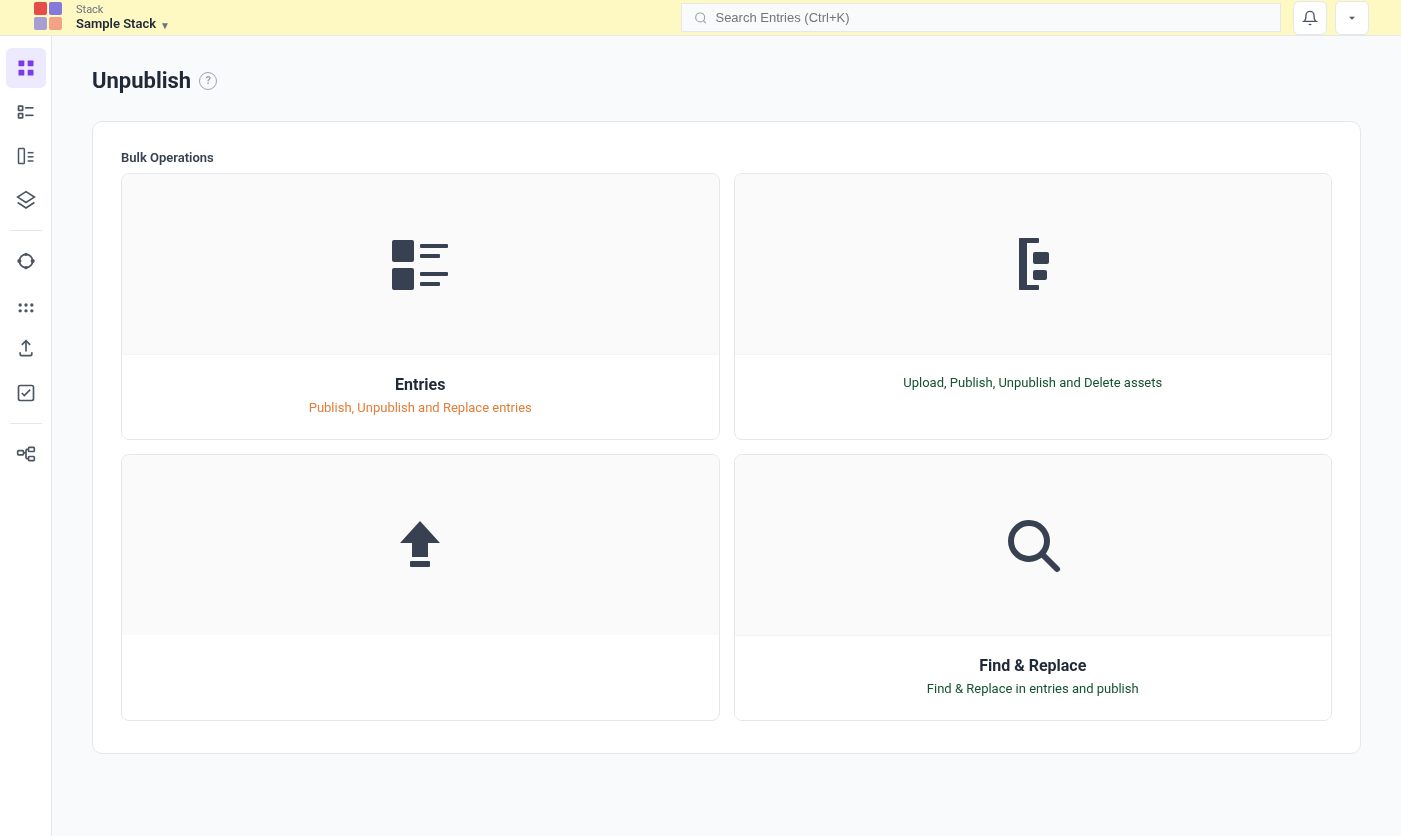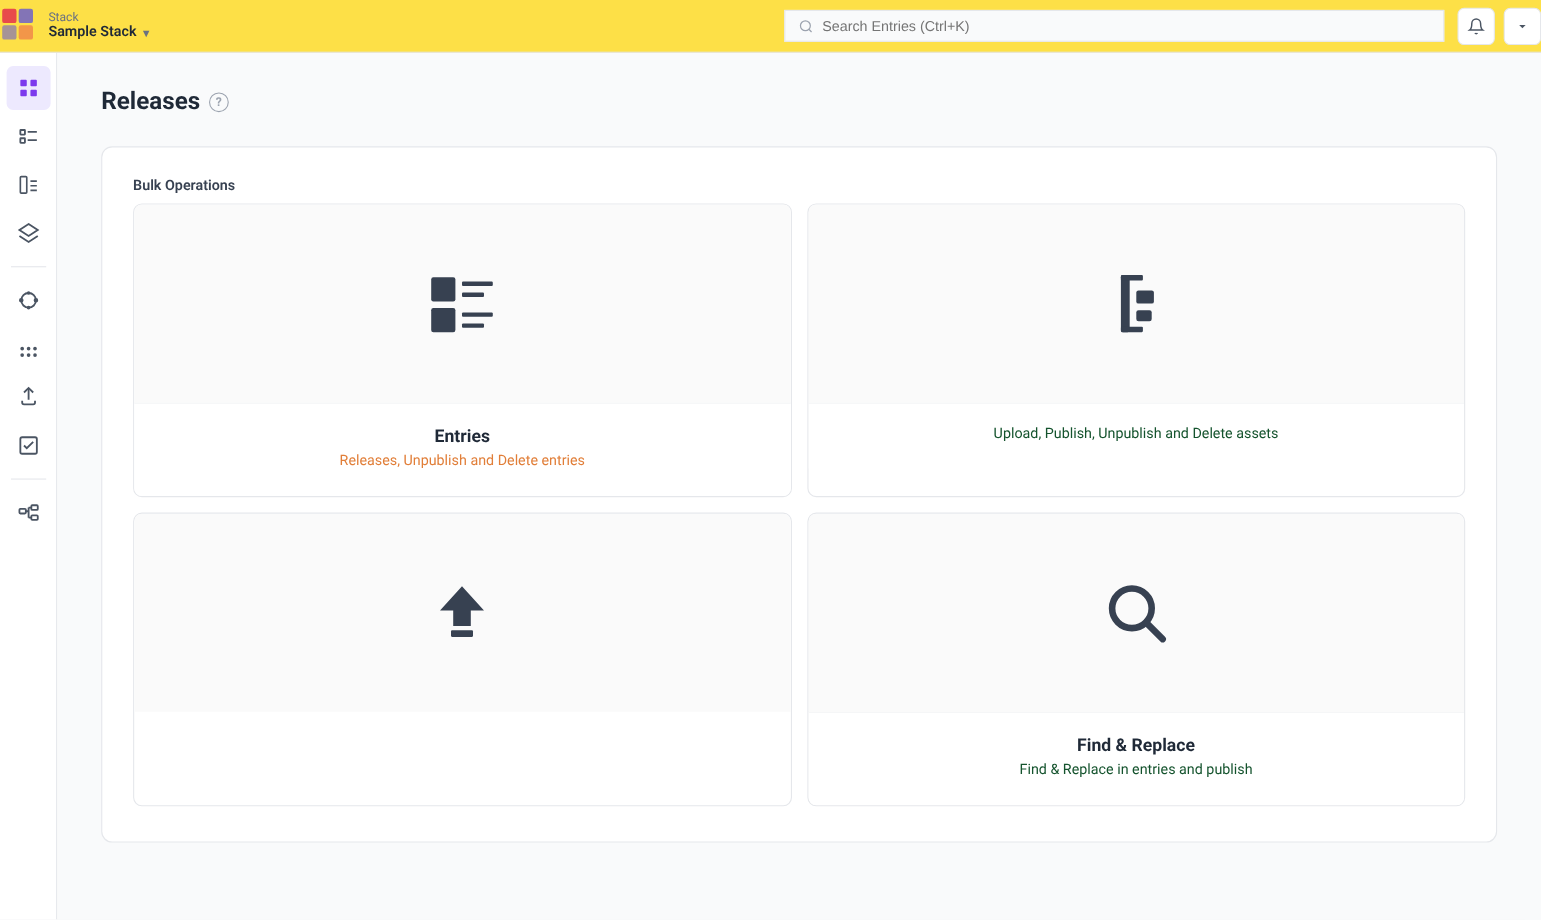--- a/index.html
+++ b/index.html
@@ -1,25 +1,25 @@
 <!DOCTYPE html>
 <html><head>
   <meta charset="utf-8">
   <style>
     * { box-sizing: border-box; margin: 0; padding: 0; }
     body { font-family: -apple-system, BlinkMacSystemFont, 'Segoe UI', Roboto, sans-serif; background: #f3f4f6; display: flex; flex-direction: column; height: 100vh; overflow: hidden; }
 
     
     .header {
-      height: 48px;
-      background: #fde047;
+      height: 36px;
+      background: #fef9c3;
       border-bottom: 1px solid #e5e7eb;
       display: flex;
       align-items: center;
-      padding: 0 0;
+      padding: 0 32px;
       gap: 12px;
       z-index: 10;
     }
     .header-logo {
       width: 32px;
       height: 32px;
       flex-shrink: 0;
     }
     .header-stack-info {
       display: flex;
@@ -344,21 +344,21 @@
         <line x1="12" y1="6.5" x2="15" y2="6.5"></line>
         <line x1="12" y1="17.5" x2="15" y2="17.5"></line>
         <line x1="12" y1="6.5" x2="12" y2="17.5"></line>
       </svg>
     </div>
   </nav>
 
   <main class="content">
 
     <div class="page-header">
-      <h1 class="page-title">Releases</h1>
+      <h1 class="page-title">Unpublish</h1>
       <div class="help-icon">?</div>
     </div>
 
     <div class="bulk-operations-card">
       <div class="bulk-operations-title">Bulk Operations</div>
 
       <div class="op-grid">
 
         <div class="op-card">
           <div class="op-card-icon-area">
@@ -366,21 +366,21 @@
               <rect x="4" y="8" width="22" height="22" rx="2" fill="#374151"></rect>
               <rect x="32" y="12" width="28" height="4" rx="1" fill="#374151"></rect>
               <rect x="32" y="22" width="20" height="4" rx="1" fill="#374151"></rect>
               <rect x="4" y="36" width="22" height="22" rx="2" fill="#374151"></rect>
               <rect x="32" y="40" width="28" height="4" rx="1" fill="#374151"></rect>
               <rect x="32" y="50" width="20" height="4" rx="1" fill="#374151"></rect>
             </svg>
           </div>
           <div class="op-card-info">
             <div class="op-card-title">Entries</div>
-            <div class="op-card-desc">Releases, Unpublish and Delete entries</div>
+            <div class="op-card-desc">Publish, Unpublish and Replace entries</div>
           </div>
         </div>
 
         <div class="op-card">
           <div class="op-card-icon-area">
             <svg width="64" height="64" viewBox="0 0 64 64" fill="none" xmlns="http://www.w3.org/2000/svg">
 
               <rect x="18" y="6" width="8" height="52" rx="2" fill="#374151"></rect>
               <rect x="18" y="6" width="20" height="5" rx="1" fill="#374151"></rect>
               <rect x="18" y="53" width="20" height="5" rx="1" fill="#374151"></rect>

